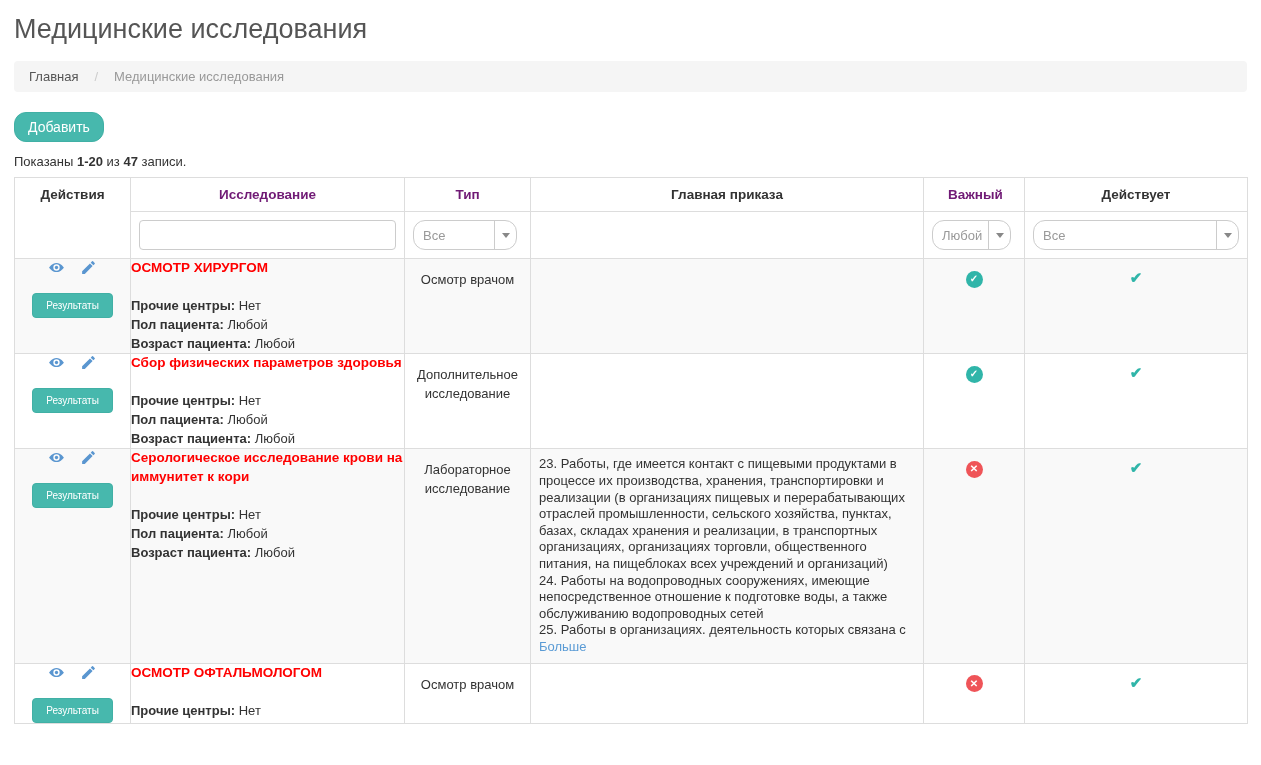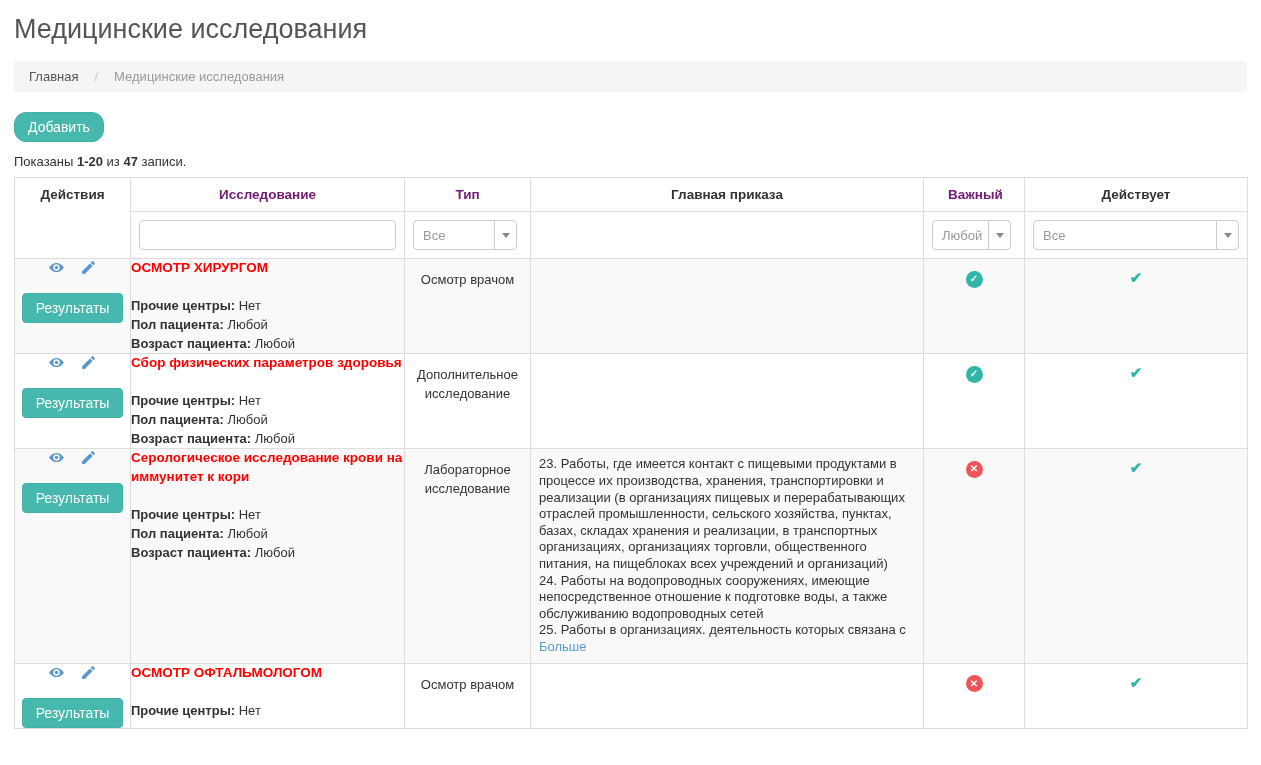--- a/index.html
+++ b/index.html
@@ -25,41 +25,41 @@
   table.grid { width:1233px; border-collapse:collapse; table-layout:fixed; background:#fff; }
   table.grid th, table.grid td { border:1px solid #ddd; vertical-align:top; }
   table.grid thead th { text-align:center; font-weight:bold; font-size:13.5px; padding:9px 24px; background:#fff; }
   th .sort-link { color:#701a75; text-decoration:none; cursor:pointer; font-weight:bold; }
   th.th-actions { vertical-align:middle; color:#333; }
 
   tr.filter-row td { padding:8px; background:#fff; }
   .filter-input { width:100%; height:30px; border:1px solid #ccc; border-radius:4px;
     padding:5px 9px; font-size:13px; color:#555; outline:none; font-family:"Liberation Sans", sans-serif; }
 
-  .select { display:inline-flex; height:30px; border:1px solid #ccc; border-radius:4px;
+  .select { display:inline-flex; height:30px; border:1px solid #ccc; border-radius:12px;
     background:#fff; align-items:stretch; cursor:pointer; overflow:hidden; }
   .select .select-text { flex:1; display:flex; align-items:center; padding:0 9px; color:#999;
     font-size:13px; white-space:nowrap; overflow:hidden; }
   .select .select-caret { width:22px; border-left:1px solid #ccc; display:flex;
     align-items:center; justify-content:center; }
   .select .select-caret:before { content:""; width:0; height:0; border-left:4px solid transparent;
     border-right:4px solid transparent; border-top:5px solid #888; }
   .select-type { width:104px; }
   .select-important { width:79px; }
   .select-active { width:100%; }
 
   tbody tr:nth-child(odd) td { background:#f9f9f9; }
   tbody tr:nth-child(even) td { background:#fff; }
 
   td.cell-actions { vertical-align:middle; text-align:center; }
   .action-icons { display:flex; justify-content:center; align-items:center; gap:15px; margin-bottom:17px; }
   .icon-btn { width:17px; height:17px; display:inline-block; cursor:pointer; }
   .icon-btn svg { width:100%; height:100%; fill:#5a96d0; }
   .btn-results { background:#47b8ad; color:#fff; border:1px solid #41b0a5; border-radius:4px;
-    padding:6px 13px; font-size:14px; cursor:pointer; font-family:"Liberation Sans", sans-serif; }
+    padding:6px 13px; font-size:10px; cursor:pointer; font-family:"Liberation Sans", sans-serif; }
 
   .research-name { color:#ff0000; font-weight:bold; font-size:13.5px; line-height:1.35; margin-bottom:19px; }
   .detail-line { line-height:19px; }
   .detail-line b { font-weight:bold; }
 
   td.cell-type { text-align:center; padding-top:11px; line-height:19px; }
   td.cell-points { font-size:13px; line-height:16.6px; color:#333; padding:7px 8px; }
   .more-link { color:#5a9bd5; text-decoration:none; cursor:pointer; }
 
   td.cell-important, td.cell-active { text-align:center; padding-top:11px; }

